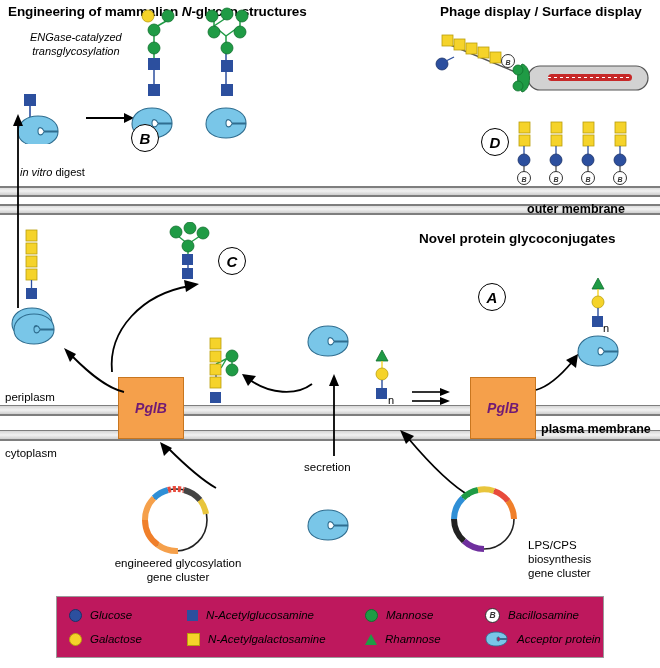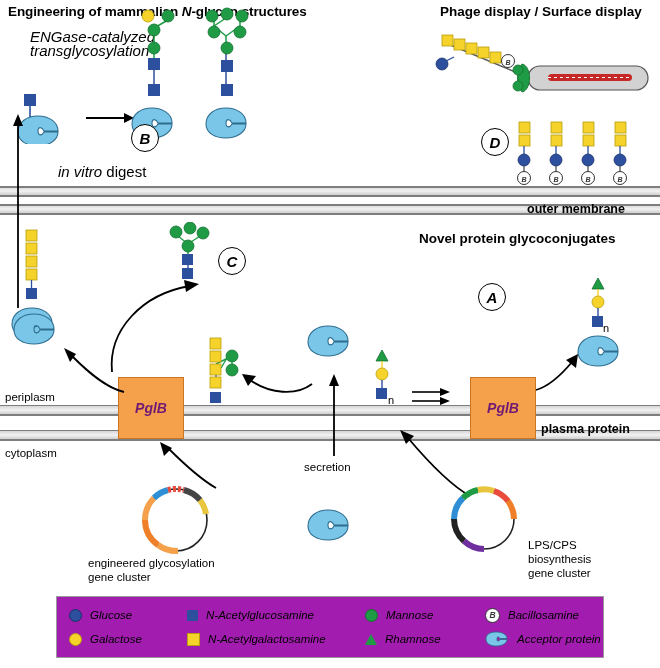--- a/index.html
+++ b/index.html
@@ -13,21 +13,21 @@
   }
   #stage { position:absolute; left:0; top:0; width:660px; height:668px; }
   .abs { position:absolute; }
 
   
   .title {
     font-size:13.5px; font-weight:bold; letter-spacing:-0.1px;
   }
   .title .it { font-style:italic; }
   .hdr-right { font-size:13.5px; font-weight:bold; }
-  .label-it { font-style:italic; font-size:15px; line-height:14px; }
+  .label-it { font-style:italic; font-size:11px; line-height:14px;text-align:center; }
   .label-bold { font-size:12.5px; font-weight:bold; }
   .small-n { font-size:11px; }
   .circ-letter {
     width:26px; height:26px; border:1.6px solid #000; border-radius:50%;
     font-size:15px; font-weight:bold; font-style:italic;
     display:flex; align-items:center; justify-content:center;
     background:#ffffff;
   }
   .cap-label { font-size:11.5px; }
 
@@ -47,21 +47,21 @@
     border:1.4px solid #c8761f;
     display:flex; align-items:center; justify-content:center;
     font-weight:bold; font-size:14px; font-style:italic;
     color:#701a75;
     box-shadow:0 0 0 0 rgba(0,0,0,0);
   }
 
   
   .legend {
     border:1px solid #9a9a9a;
-    background:#a21caf;
+    background:#be185d;
     box-sizing:border-box;
   }
   .legend-grid {
     display:grid;
     grid-template-columns: 118px 178px 120px 140px;
     grid-template-rows: 24px 24px;
     align-items:center;
     padding:6px 8px 4px 12px;
   }
   .lg-item { display:flex; align-items:center; gap:8px; }
@@ -75,42 +75,42 @@
     border-left:6px solid transparent; border-right:6px solid transparent;
   }
   .bacil {
     width:13px; height:13px; border-radius:50%;
     border:1.1px solid #333; background:#fff;
     font-size:8.5px; font-style:italic; font-weight:bold;
     display:flex; align-items:center; justify-content:center;
     color:#333;
   }
 
-  .txt-center { }
+  .txt-center { text-align:center; }
 </style>
 </head>
 <body>
 
 <div id="stage">
 
   <div class="abs title" style="left:8px; top:4px;">
     <span>Engineering of mammalian </span><span class="it">N</span><span>-glycan structures</span>
   </div>
 
   <div class="abs hdr-right" style="left:440px; top:4px;">Phage display / Surface display</div>
 
   <div class="abs hdr-right" style="left:419px; top:231px;">Novel protein glycoconjugates</div>
 
   <div class="abs membrane" style="left:0px; top:186px; width:660px;"></div>
   <div class="abs membrane" style="left:0px; top:204px; width:660px;"></div>
   <div class="abs label-bold" style="left:527px; top:202px;">outer membrane</div>
 
   <div class="abs membrane" style="left:0px; top:405px; width:660px;"></div>
   <div class="abs membrane" style="left:0px; top:430px; width:660px;"></div>
-  <div class="abs label-bold" style="left:541px; top:422px;">plasma protein</div>
+  <div class="abs label-bold" style="left:541px; top:422px;">plasma membrane</div>
 
   <div class="abs cap-label" style="left:5px; top:391px;">periplasm</div>
   <div class="abs cap-label" style="left:5px; top:447px;">cytoplasm</div>
 
   <div class="abs label-it" style="left:30px; top:30px;">
     <div>ENGase-catalyzed</div>
     <div>transglycosylation</div>
   </div>
 
   <svg class="abs" style="left:8px; top:84px;" width="70" height="60">
@@ -169,21 +169,21 @@
     <path d="M10,118 C10,108 19,102 30,102 C41,102 50,108 50,117 L36,117 C34,113 30,112 30,117 C30,122 34,122 36,118 L50,118 C50,126 41,132 30,132 C19,132 10,127 10,118 Z" fill="#79c6e8" stroke="#2f6d8f" stroke-width="1.1"></path>
   </svg>
 
   <div class="abs circ-letter" style="left:131px; top:124px;">B</div>
 
   <svg class="abs" style="left:4px; top:112px;" width="30" height="200">
     <line x1="14" y1="196" x2="14" y2="14" stroke="#000" stroke-width="1.8"></line>
     <polygon points="9,14 14,2 19,14" fill="#000"></polygon>
   </svg>
   <div class="abs label-it" style="left:20px; top:165px;">
-    <span style="font-style:italic;padding-left:38px;">in vitro</span><span style="font-style:normal;"> digest</span>
+    <span style="font-style:italic;">in vitro</span><span style="font-style:normal;"> digest</span>
   </div>
 
   <svg class="abs" style="left:430px; top:30px;" width="225" height="80">
 
     <rect x="98" y="36" width="120" height="24" rx="12" ry="12" fill="#d2d2d2" stroke="#555" stroke-width="1.2"></rect>
 
     <rect x="118" y="44" width="84" height="7" rx="3.5" fill="#c62828"></rect>
     <line x1="118" y1="47.5" x2="202" y2="47.5" stroke="#ffffff" stroke-width="1" stroke-dasharray="3 3"></line>
 
     <line x1="18" y1="14" x2="95" y2="46" stroke="#555" stroke-width="1.4"></line>

